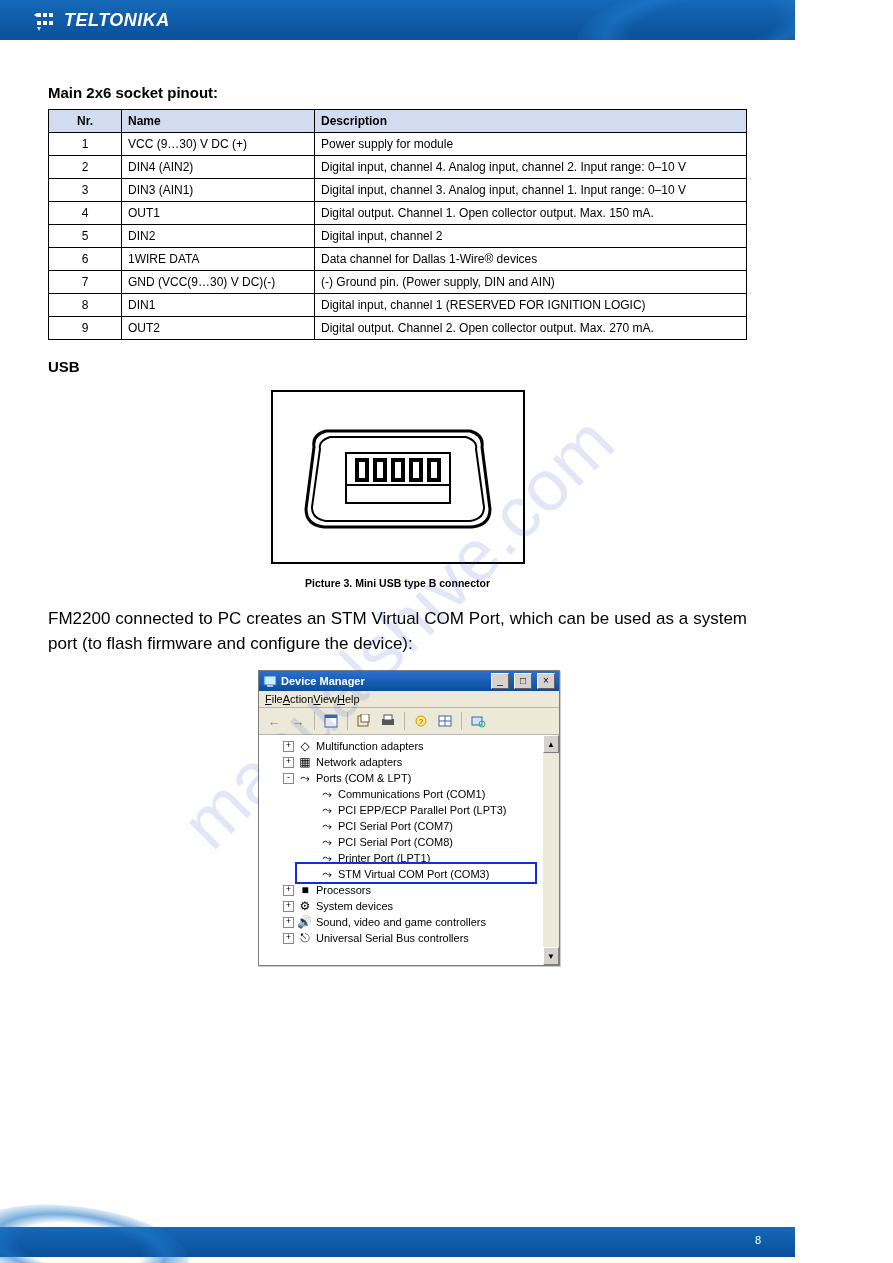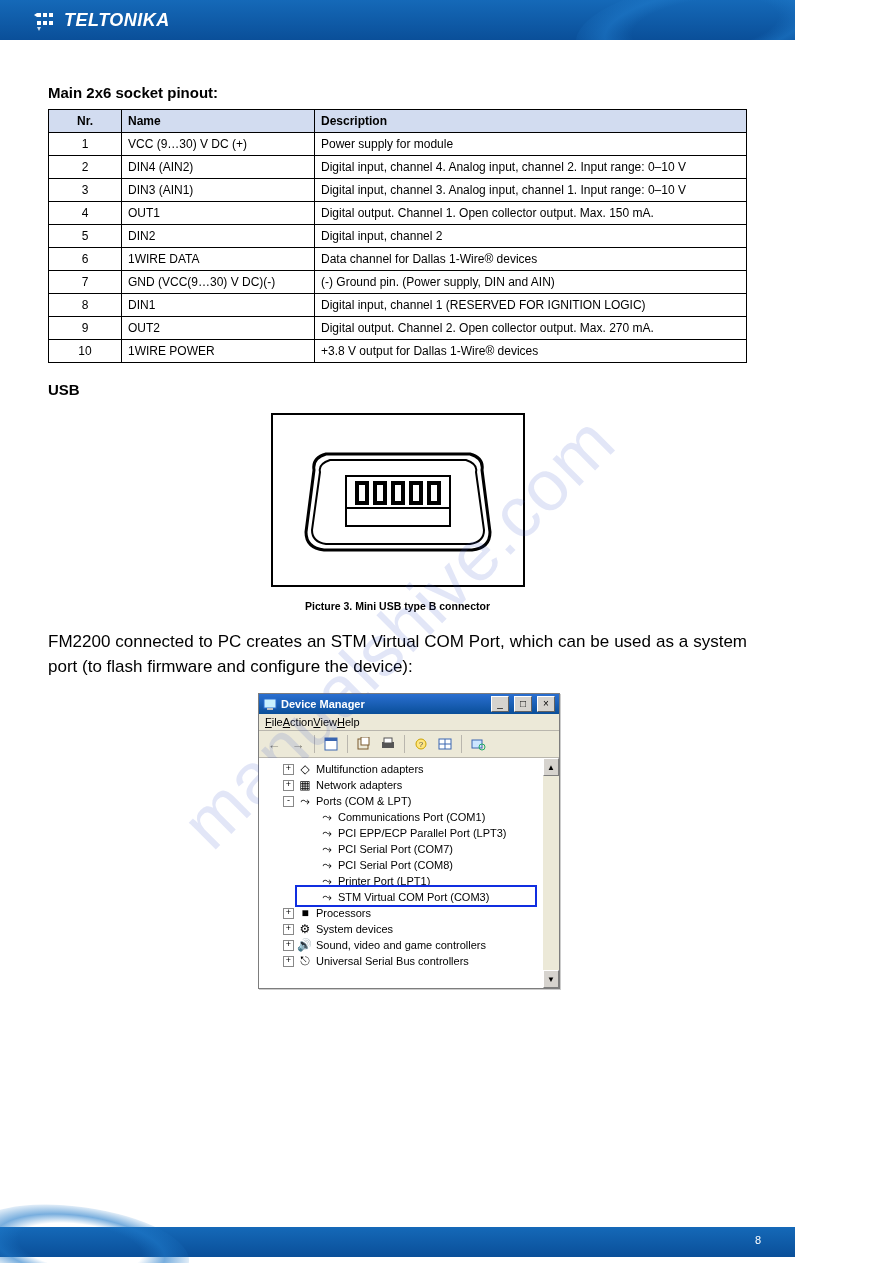--- a/index.html
+++ b/index.html
@@ -341,25 +341,20 @@
           <tr>
             <td class="col-nr">8</td>
             <td>DIN1</td>
             <td>Digital input, channel 1 (RESERVED FOR IGNITION LOGIC)</td>
           </tr>
           <tr>
             <td class="col-nr">9</td>
             <td>OUT2</td>
             <td>Digital output. Channel 2. Open collector output. Max. 270 mA.</td>
           </tr>
-          <tr>
-            <td class="col-nr">10</td>
-            <td>1WIRE POWER</td>
-            <td>+3.8 V output for Dallas 1-Wire® devices</td>
-          </tr>
         </tbody>
     </table>
 
     <div class="section-heading-small">USB</div>
 
     <div class="figure">
       <div class="figure-box">
         <svg width="260" height="180" viewBox="0 0 260 180">
           <rect x="4" y="4" width="252" height="172" fill="none" stroke="#000" stroke-width="2"></rect>
 

